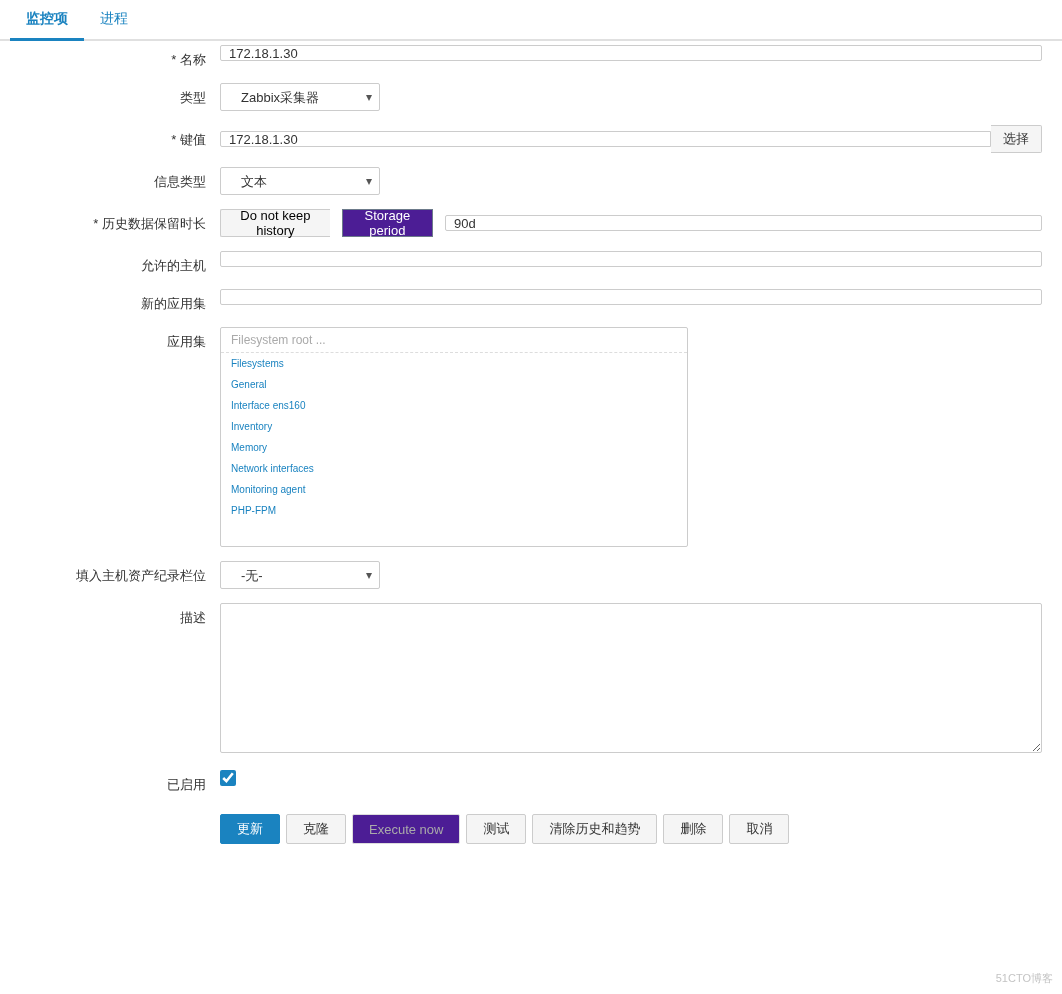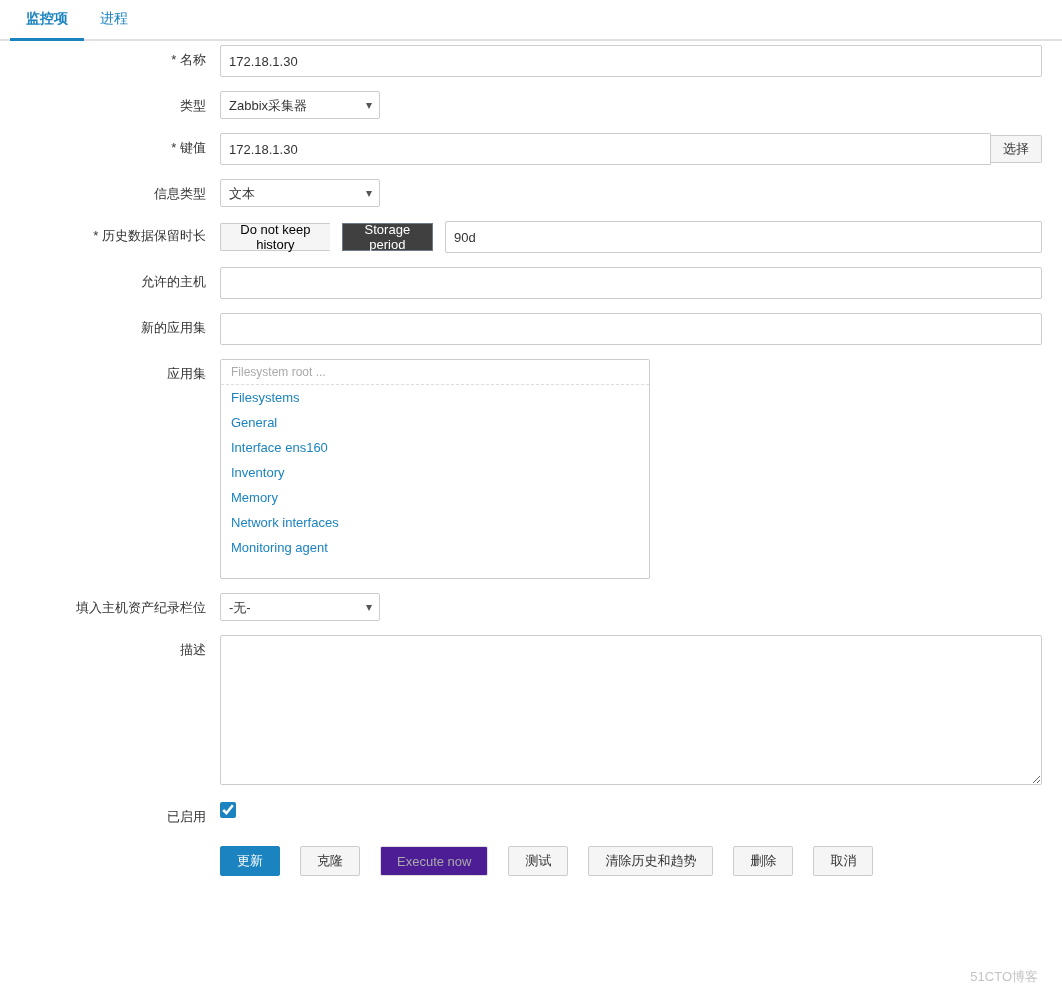--- a/index.html
+++ b/index.html
@@ -56,21 +56,21 @@
       flex: 1;
     }
 
     input[type="text"] {
       width: 100%;
       padding: 3px 8px;
       border: 1px solid #ccc;
       border-radius: 2px;
       font-size: 13px;
       color: #333;
-      height: 32px;
+      height: 16px;
     }
 
     
     .period-toggle {
       display: flex;
       align-items: center;
       gap: 12px;
     }
     .period-btn {
       padding: 5px 14px;
@@ -80,21 +80,21 @@
       cursor: pointer;
       height: 28px;
       display: flex;
       align-items: center;
     }
     .period-btn:first-child {
       border-radius: 2px 0 0 2px;
       border-right: none;
     }
     .period-btn.active {
-      background: #404040;
+      background: #4c1d95;
       color: #fff;
       border-color: #6c7a8a;
     }
     .period-btn:last-of-type {
       border-radius: 0;
     }
     .period-value-input {
       height: 28px;
       border: 1px solid #ccc;
       border-radius: 0 2px 2px 0;
@@ -102,25 +102,25 @@
       font-size: 13px;
       width: 80px;
     }
 
     
     .app-list {
       border: 1px solid #ccc;
       border-radius: 2px;
       overflow-y: auto;
       height: 220px;
-      width: 430px;
+      width: 468px;
     }
     .app-list-item {
       padding: 5px 10px;
-      font-size: 13px;
+      font-size: 10px;
       cursor: pointer;
       color: #1a83c0;
     }
 
     
     .new-app-input {
       border: 2px solid #8bc34a;
       border-radius: 2px;
       padding: 4px 8px;
       width: 450px;
@@ -155,21 +155,21 @@
     .checkbox-wrap input[type="checkbox"] {
       width: 16px;
       height: 16px;
       cursor: pointer;
       accent-color: #1a83c0;
     }
 
     
     .btn-bar {
       display: flex;
-      gap: 20px;
+      gap: 6px;
       margin-top: 20px;
       padding-left: 200px;
       align-items: center;
     }
     .btn {
       padding: 6px 16px;
       border-radius: 2px;
       border: 1px solid transparent;
       font-size: 13px;
       cursor: pointer;
@@ -193,21 +193,21 @@
       border-color: #ddd;
       cursor: default;
     }
 
     
     .select-wrapper {
       position: relative;
       display: inline-block;
     }
     .select-wrapper select {
-      padding: 4px 28px 4px 8px;
+      padding: 4px 28px 4px 20px;
       border: 1px solid #ccc;
       border-radius: 2px;
       font-size: 13px;
       background: #fff;
       appearance: none;
       -webkit-appearance: none;
       height: 28px;
       cursor: pointer;
       color: #333;
       min-width: 160px;
@@ -338,20 +338,21 @@
         <div class="app-list" id="app-list-container">
 
         <div class="app-list-item cut-off">Filesystem root ...</div>
             <div class="app-list-item">Filesystems</div>
             <div class="app-list-item">General</div>
             <div class="app-list-item">Interface ens160</div>
             <div class="app-list-item">Inventory</div>
             <div class="app-list-item">Memory</div>
             <div class="app-list-item">Network interfaces</div>
             <div class="app-list-item">Monitoring agent</div>
+            <div class="app-list-item">PHP-FPM</div>
           </div>
       </div>
     </div>
   </div>
 
   <div class="form-row">
     <div class="form-label">填入主机资产纪录栏位</div>
     <div class="form-control">
       <div class="select-wrapper">
         <select>
@@ -380,14 +381,14 @@
   <div class="btn-bar">
     <button class="btn btn-primary">更新</button>
     <button class="btn btn-secondary">克隆</button>
     <button class="btn btn-disabled">Execute now</button>
     <button class="btn btn-secondary">测试</button>
     <button class="btn btn-secondary">清除历史和趋势</button>
     <button class="btn btn-secondary">删除</button>
     <button class="btn btn-secondary">取消</button>
   </div>
 
-  <div style="position:fixed;bottom:8px;right:24px;font-size:13px;color:#aaa;opacity:0.7;text-align:right;">51CTO博客</div>
+  <div style="position:fixed;bottom:8px;right:9px;font-size:11px;color:#aaa;opacity:0.7;text-align:right;">51CTO博客</div>
 </div>
 
 </body></html>

